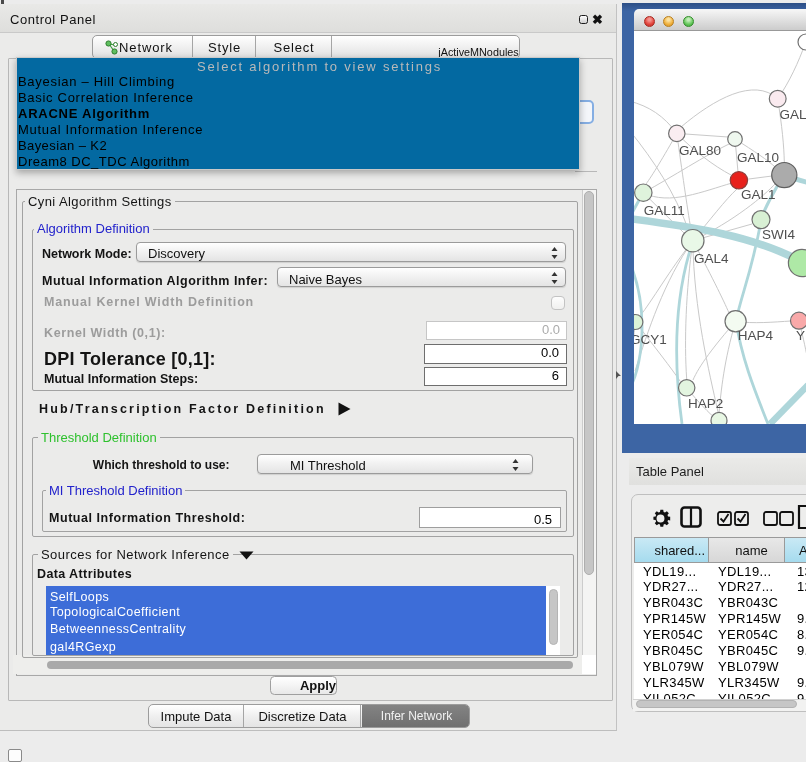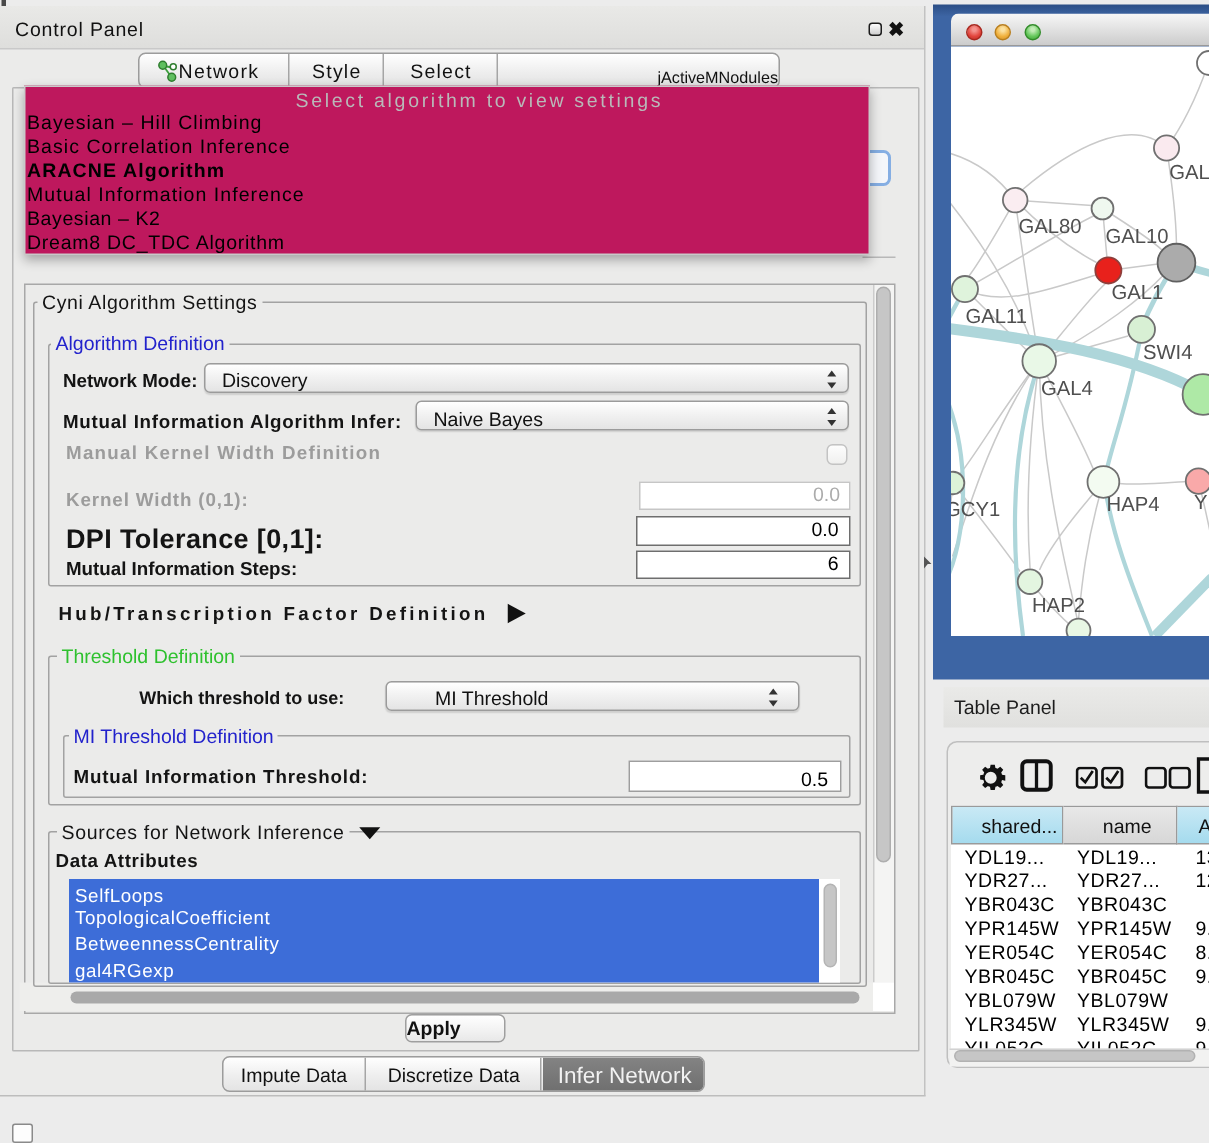--- a/index.html
+++ b/index.html
@@ -108,47 +108,47 @@
 
   <div class="abs" style="left:46px;top:582px;width:514px;height:69px;background:#ffffff;"></div>
   <div class="abs" style="left:46px;top:582px;width:500px;height:69px;background:#3d6dd8;color:#fff;font-size:12.5px;letter-spacing:0.4px;">
     <div style="height:17.2px;padding:3.5px 0 0 4px;">SelfLoops</div>
     <div style="height:17.2px;padding:2px 0 0 4px;">TopologicalCoefficient</div>
     <div style="height:17.2px;padding:2px 0 0 4px;">BetweennessCentrality</div>
     <div style="height:17.2px;padding:2px 0 0 4px;">gal4RGexp</div>
   </div>
   <div class="abs" style="left:549px;top:584.5px;width:9px;height:56px;background:#c6c6c6;border:1px solid #b4b4b4;border-radius:4.5px;"></div>
 
-  <div class="abs" style="left:270px;top:671.5px;width:67px;height:19px;border:1px solid #9f9f9f;border-radius:4.5px;background:linear-gradient(#ffffff,#f4f4f4 50%,#e8e8e8);text-align:left;font-size:13px;font-weight:bold;color:#111;padding-top:1.5px;">Apply</div>
+  <div class="abs" style="left:270px;top:671.5px;width:67px;height:19px;border:1px solid #9f9f9f;border-radius:4.5px;background:linear-gradient(#ffffff,#f4f4f4 50%,#e8e8e8);text-align:right;font-size:13px;font-weight:bold;color:#111;padding-top:1.5px;">Apply</div>
 
   <div class="abs" style="left:148px;top:700px;width:322px;height:24px;border:1px solid #9c9c9c;border-radius:5px;background:linear-gradient(#ffffff,#eeeeee 55%,#e4e4e4);overflow:hidden;">
     <div class="abs" style="left:0;top:0;width:95px;height:24px;border-right:1px solid #a5a5a5;text-align:center;font-size:13px;color:#111;padding-top:3.5px;">Impute Data</div>
     <div class="abs" style="left:96px;top:0;width:116px;height:24px;border-right:1px solid #a5a5a5;text-align:center;font-size:13px;color:#111;padding-top:3.5px;">Discretize Data</div>
-    <div class="abs" style="left:213px;top:0;width:109px;height:24px;background:linear-gradient(#838383,#6e6e6e);text-align:center;font-size:15px;color:#f2f2f2;padding-top:3.5px;">Infer Network</div>
+    <div class="abs" style="left:213px;top:0;width:109px;height:24px;background:linear-gradient(#838383,#6e6e6e);text-align:center;font-size:12px;color:#f2f2f2;padding-top:3.5px;">Infer Network</div>
   </div>
 </div>
 
 <div class="abs" style="left:92px;top:35px;width:428px;height:24px;border:1px solid #9c9c9c;border-radius:5px;background:linear-gradient(#ffffff,#eeeeee 55%,#e2e2e2);overflow:hidden;">
   <div class="abs" style="left:0;top:0;width:100px;height:24px;border-right:1px solid #a5a5a5;font-size:13px;letter-spacing:0.9px;color:#111;padding:3.5px 0 0 26px;">Network</div>
   <svg class="abs" style="left:12px;top:4px;" width="13" height="15" viewBox="0 0 13 15">
     <line x1="4" y1="4" x2="9" y2="11" stroke="#3c9e3c" stroke-width="1.2"></line>
     <line x1="4" y1="4" x2="10" y2="5" stroke="#3c9e3c" stroke-width="1.2"></line>
     <circle cx="3.5" cy="3.5" r="2.6" fill="#5fbf5f" stroke="#2f7d2f"></circle>
     <circle cx="9.5" cy="11.5" r="2.6" fill="#5fbf5f" stroke="#2f7d2f"></circle>
     <circle cx="10.5" cy="4.5" r="2" fill="#ffffff" stroke="#2f7d2f"></circle>
   </svg>
   <div class="abs" style="left:101px;top:0;width:62px;height:24px;border-right:1px solid #a5a5a5;text-align:center;font-size:13px;letter-spacing:0.8px;color:#111;padding-top:3.5px;">Style</div>
   <div class="abs" style="left:164px;top:0;width:75px;height:24px;border-right:1px solid #a5a5a5;text-align:center;font-size:13px;letter-spacing:0.8px;color:#111;padding-top:3.5px;">Select</div>
   <div class="abs" style="left:343px;top:0;width:85px;height:24px;text-align:center;font-size:10.8px;color:#111;padding-top:10px;">jActiveMNodules</div>
 </div>
 
 <div class="abs" style="left:573px;top:100px;width:21px;height:24px;border:2px solid #85aee3;border-radius:5px;background:#f4f6fa;"></div>
 <div class="abs" style="left:575px;top:166px;width:22px;height:6px;border-bottom:1px solid #b8b8b8;"></div>
 
-<div class="abs" style="left:16px;top:57px;width:564px;height:113px;background:#be185d;border:1px solid #c9c9c9;box-shadow:0 3px 7px rgba(0,0,0,0.3);">
+<div class="abs" style="left:16px;top:57px;width:564px;height:113px;background:#0369a1;border:1px solid #c9c9c9;box-shadow:0 3px 7px rgba(0,0,0,0.3);">
   <div class="lbl" style="left:180px;top:1px;font-size:13px;letter-spacing:1.8px;color:#b9b9b9;">Select algorithm to view settings</div>
   <div class="lbl" style="left:1px;top:16px;font-size:13px;letter-spacing:0.7px;color:#000;">Bayesian – Hill Climbing</div>
   <div class="lbl" style="left:1px;top:32px;font-size:13px;letter-spacing:0.7px;color:#000;">Basic Correlation Inference</div>
   <div class="lbl b" style="left:1px;top:48px;font-size:13px;letter-spacing:0.75px;color:#000;">ARACNE Algorithm</div>
   <div class="lbl" style="left:1px;top:64px;font-size:13px;letter-spacing:0.7px;color:#000;">Mutual Information Inference</div>
   <div class="lbl" style="left:1px;top:80px;font-size:13px;letter-spacing:0.4px;color:#000;">Bayesian – K2</div>
   <div class="lbl" style="left:1px;top:96px;font-size:13px;letter-spacing:0.5px;color:#000;">Dream8 DC_TDC Algorithm</div>
 </div>
 
 <svg class="abs" style="left:615px;top:370px;" width="8" height="10" viewBox="0 0 8 10">

